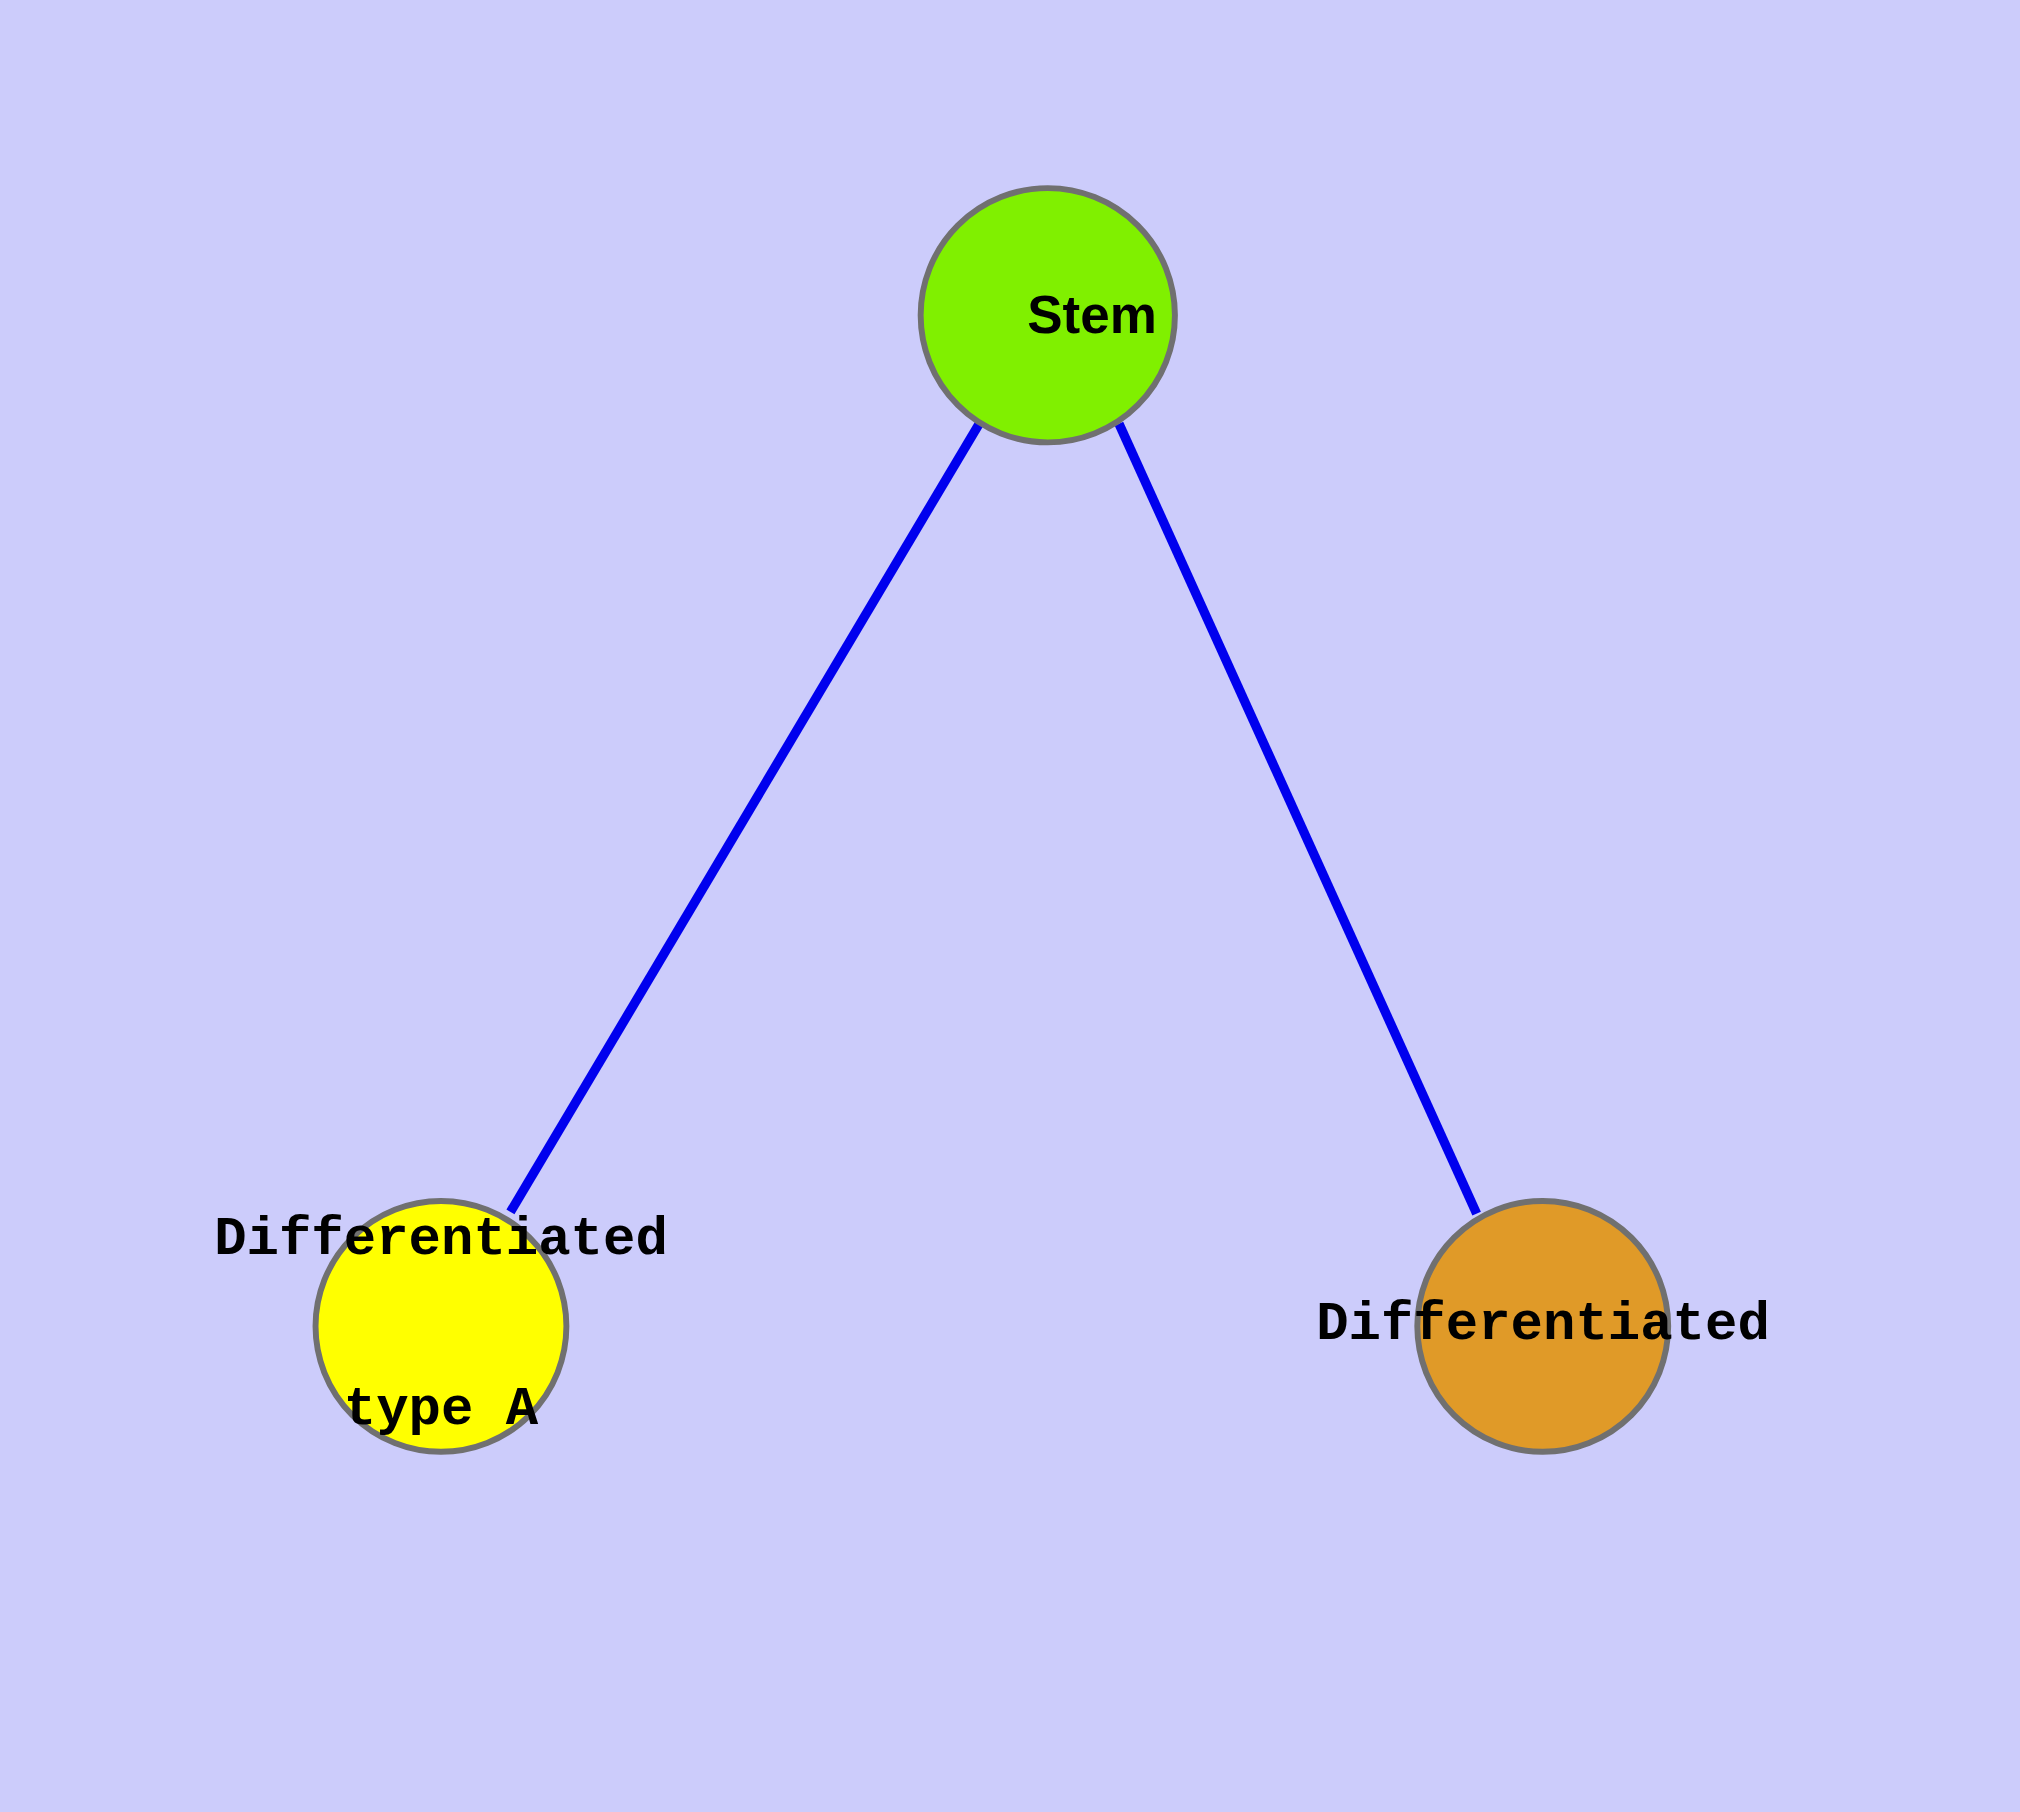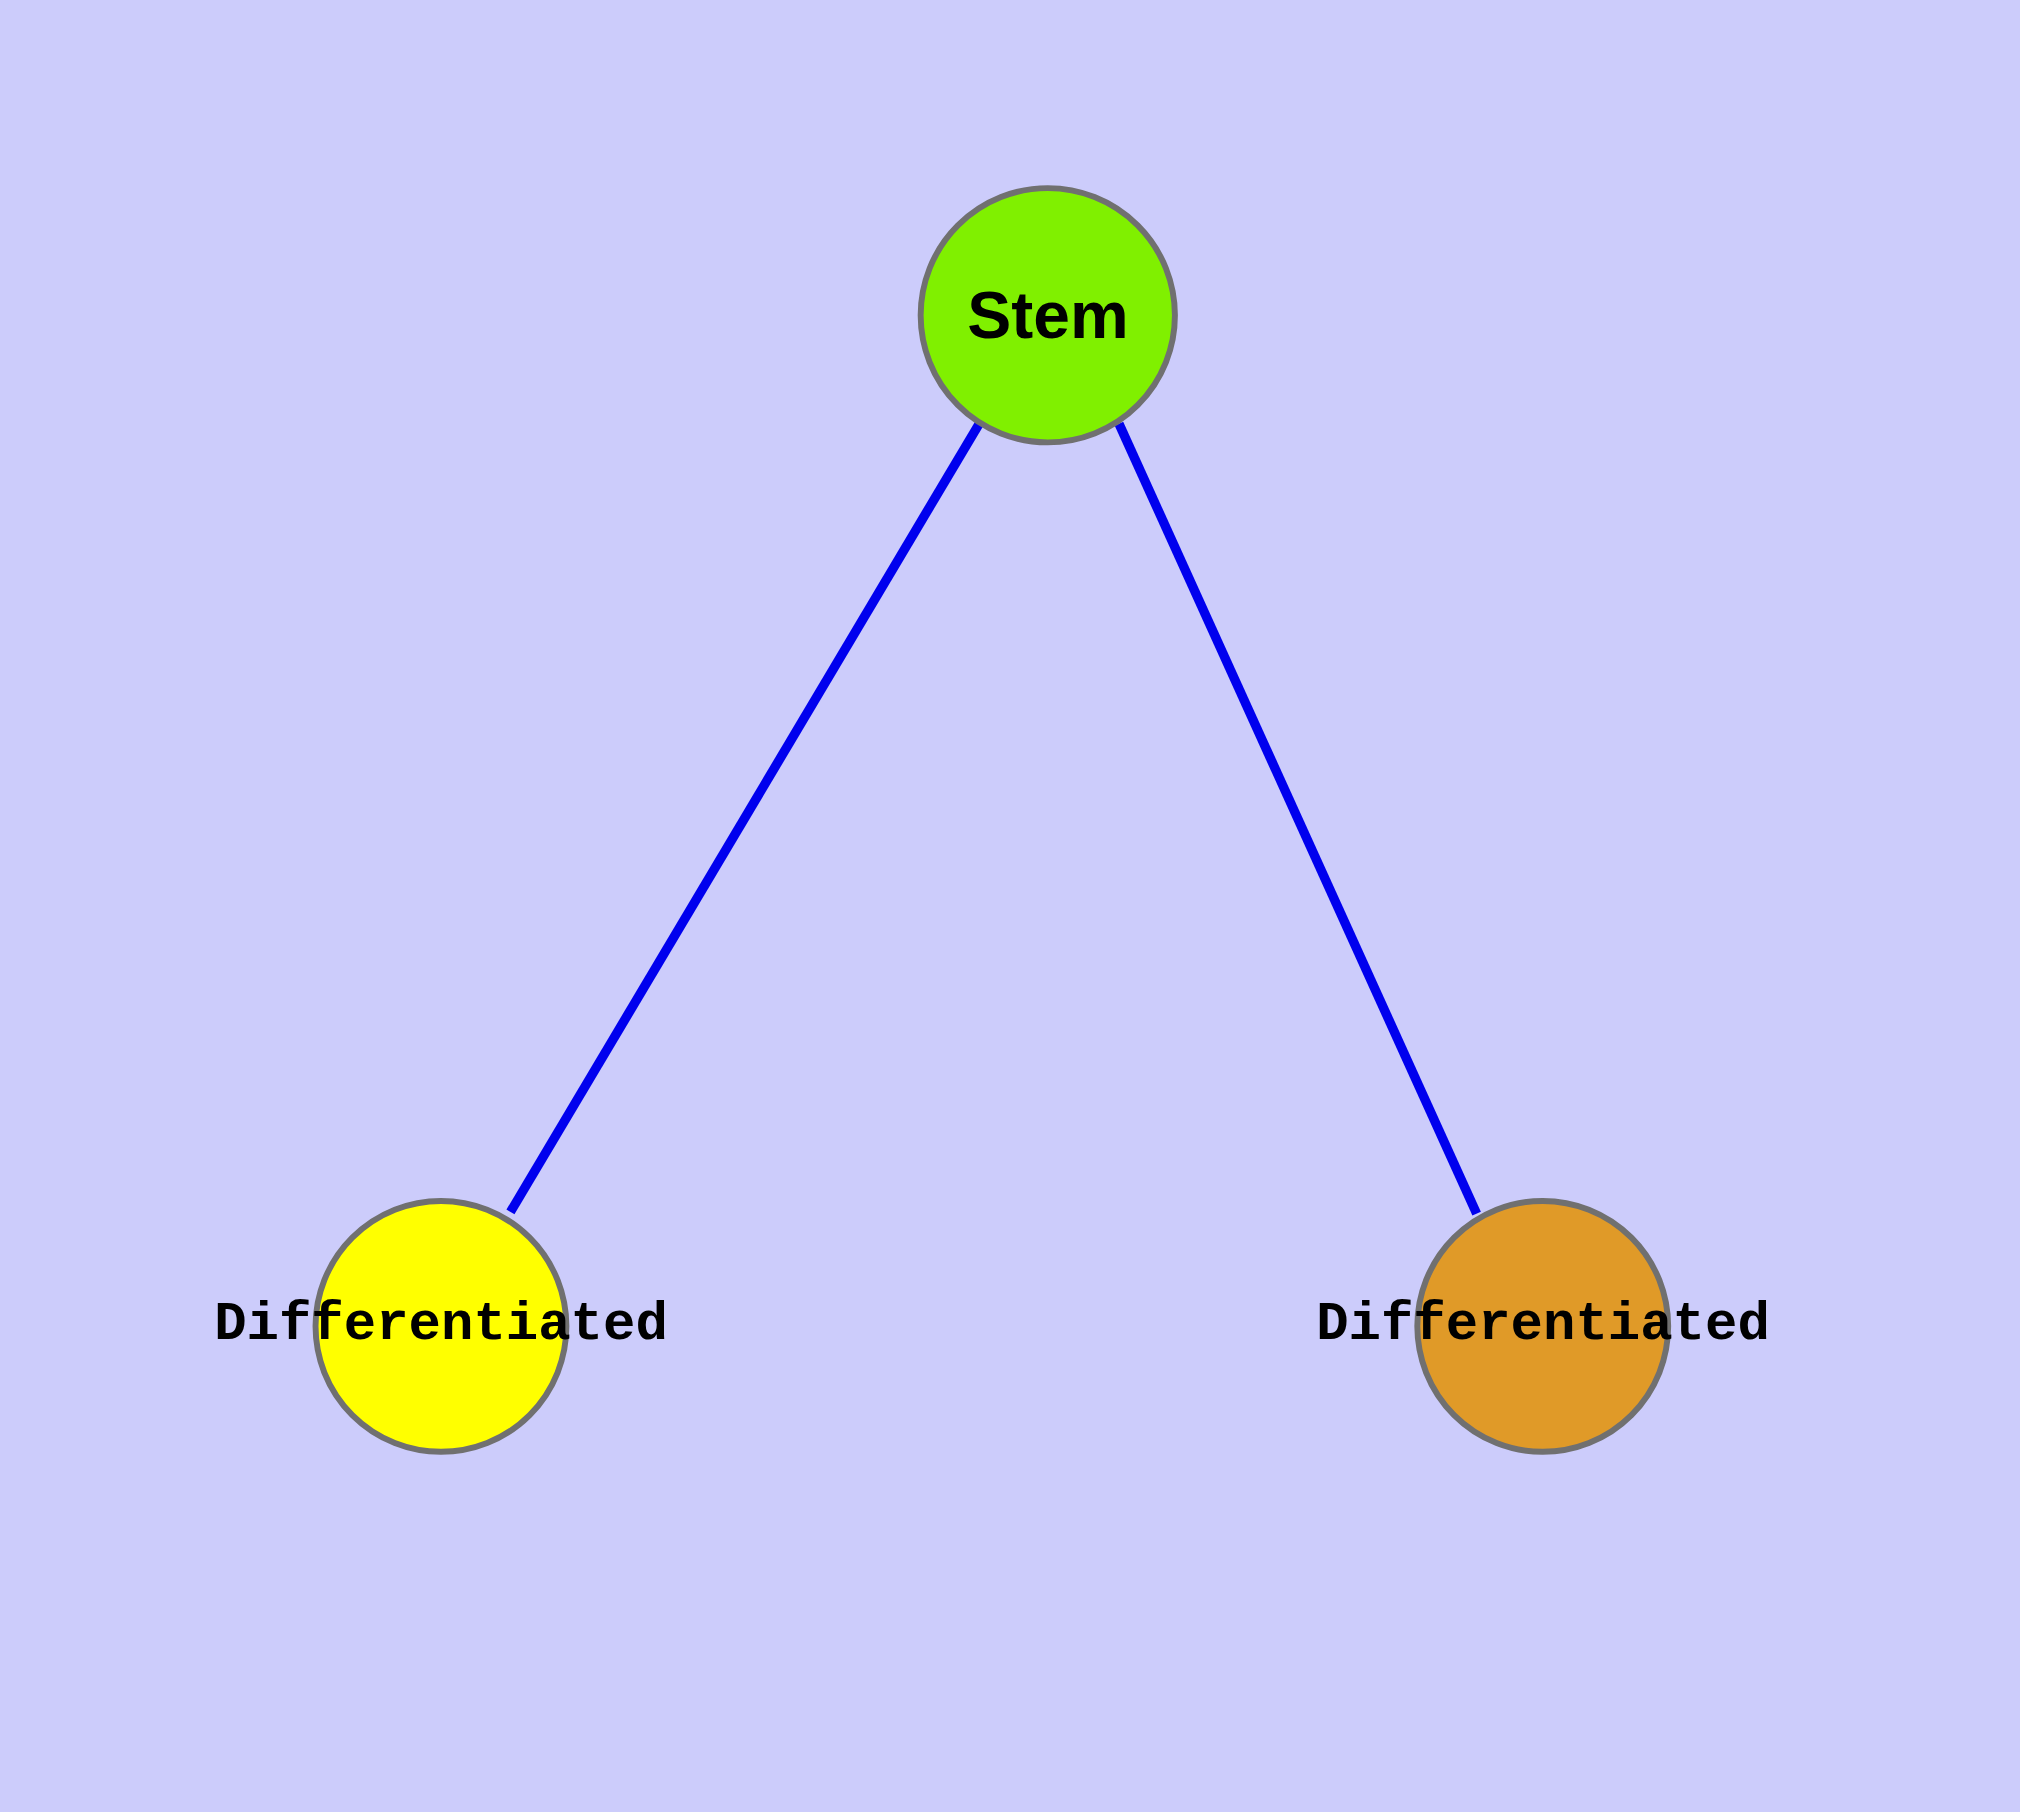--- a/index.html
+++ b/index.html
@@ -32,21 +32,22 @@
     color: #000000;
     font-family: "Liberation Sans", sans-serif;
     font-weight: bold;
     text-align: center;
     white-space: pre;
     line-height: 1.05;
     pointer-events: none;
     transform: translate(-50%, -50%);
   }
   .node-label.stem {
-    font-size: 66px;
+    font-size: 53px;
+    margin-left: 44px;
   }
   .node-label.leaf {
     font-size: 54px;
     font-family: Liberation Mono, monospace;
   }
 </style>
 </head>
 <body>
 
 <div id="canvas" style="background: rgb(204, 204, 251);">
@@ -62,20 +63,21 @@
       <circle id="node2" stroke-width="7" cx="1820" cy="1565" r="148" fill="#e09a28" stroke="#707070"></circle>
     </g>
   </svg>
 
   <div class="node-label stem" id="label0" style="left: 1048px; top: 315px; color: rgb(0, 0, 0);">
     <div>Stem</div>
   </div>
 
   <div class="node-label leaf" id="label1" style="left: 441px; top: 1326px; color: rgb(0, 0, 0);">
     <div>Differentiated</div>
+    <div>type A</div>
   </div>
 
   <div class="node-label leaf" id="label2" style="left: 1543px; top: 1326px; color: rgb(0, 0, 0);">
     <div>Differentiated</div>
   </div>
 
 </div>
 
 
 </body></html>

